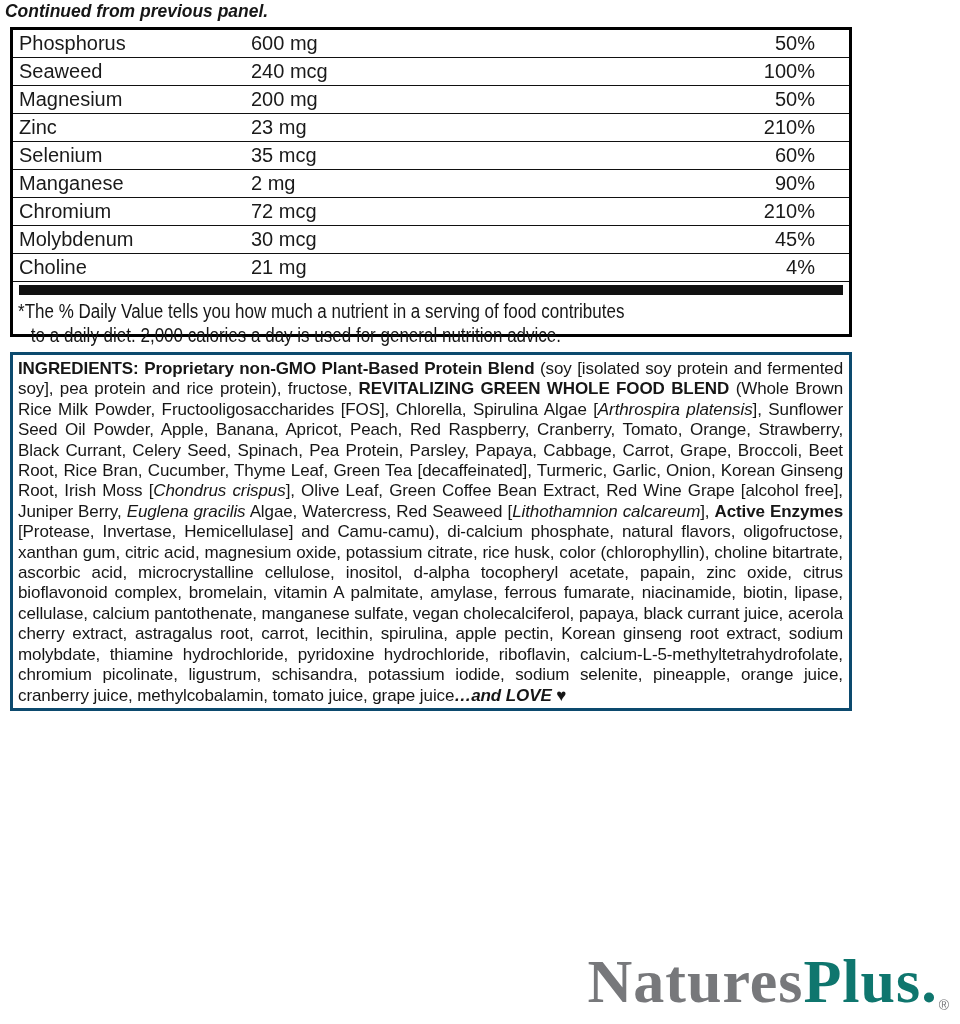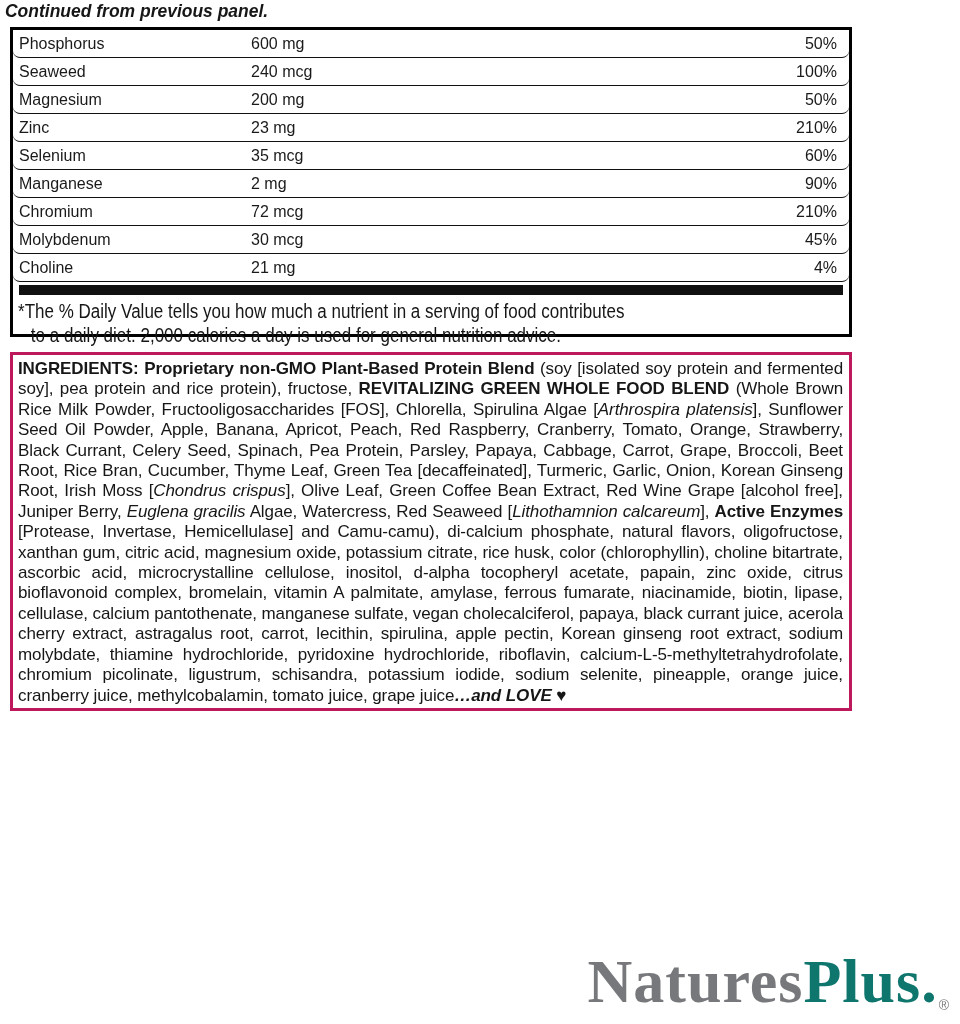--- a/index.html
+++ b/index.html
@@ -18,40 +18,39 @@
     white-space:nowrap;color:#161616;
   }
   .nutri-box{
     position:absolute;left:10px;top:27px;width:842px;height:310px;
     border:3px solid #000;box-sizing:border-box;background:#fff;
   }
   .nrow{
     display:grid;grid-template-columns:238px 210px auto;
     height:27px;align-items:center;
     border-bottom:1.5px solid #111;
-    font-size:16px;
-    border-radius:7px;
+    font-size:20px;
   }
   .nname{padding-left:6px;text-align:left;white-space:nowrap;}
   .namt{white-space:nowrap;}
-  .npct{text-align:right;padding-right:12px;white-space:nowrap;}
+  .npct{text-align:right;padding-right:34px;white-space:nowrap;}
   .thick-bar{
     height:10px;background:#111;margin:3px 6px 4px 6px;
   }
   .footnote{
     padding:1px 0 0 6px;
     font-size:20px;line-height:23.5px;
     width:117.5%;
     transform:scaleX(0.85);transform-origin:0 0;
     color:#161616;
   }
   .fn2{padding-left:15px;}
   .ingredients-box{
     position:absolute;left:10px;top:352px;width:842px;height:359px;
-    border:3px solid #be185d;box-sizing:border-box;background:#fff;
+    border:3px solid #0c4a6e;box-sizing:border-box;background:#fff;
     padding:4px 6px 4px 5px;
   }
   #ingredients-text{
     margin:0;
     font-size:17px;line-height:20.4px;
     text-align:justify;
     letter-spacing:-0.1px;
     color:#161616;
   }
   #ingredients-text .b{font-weight:bold;}

